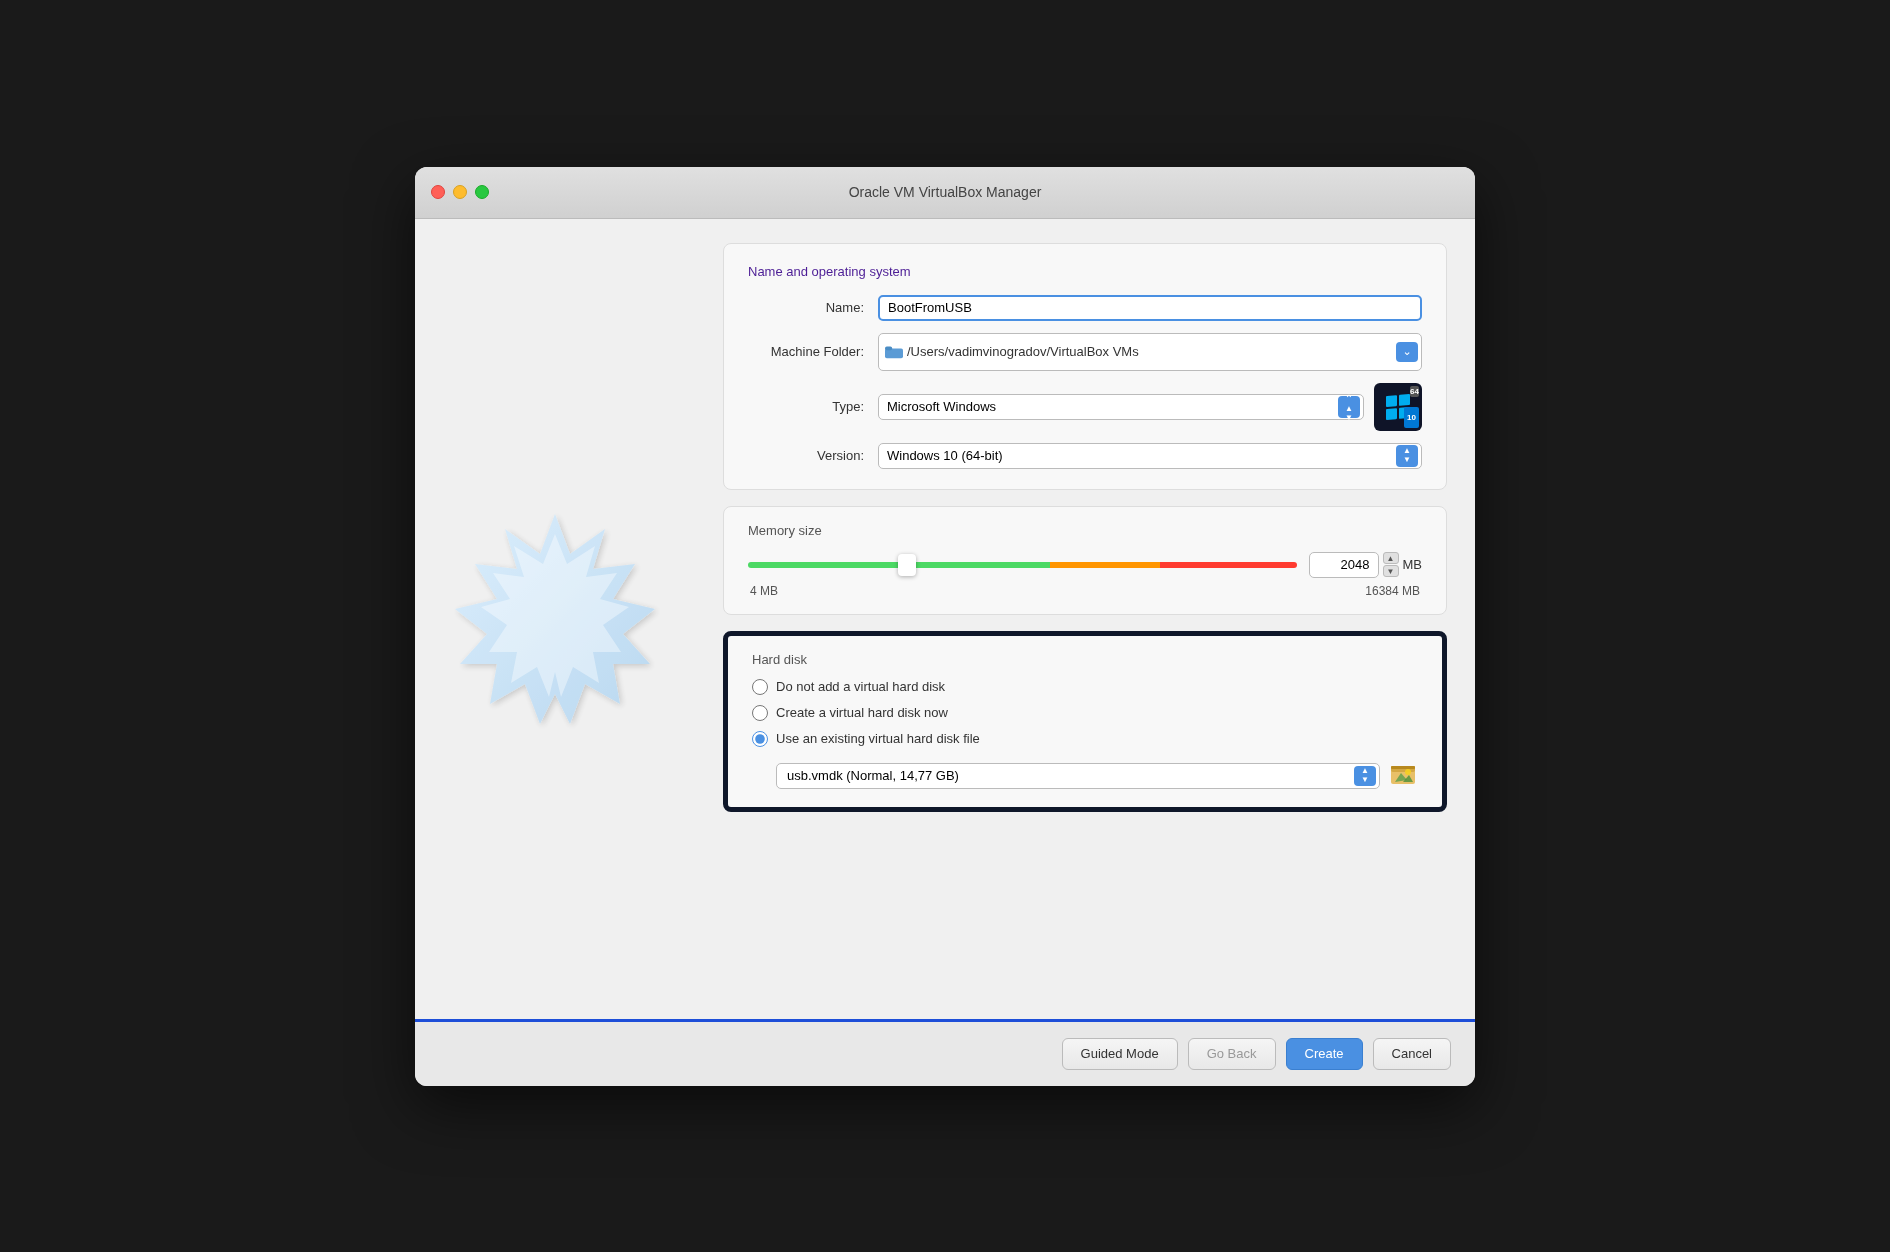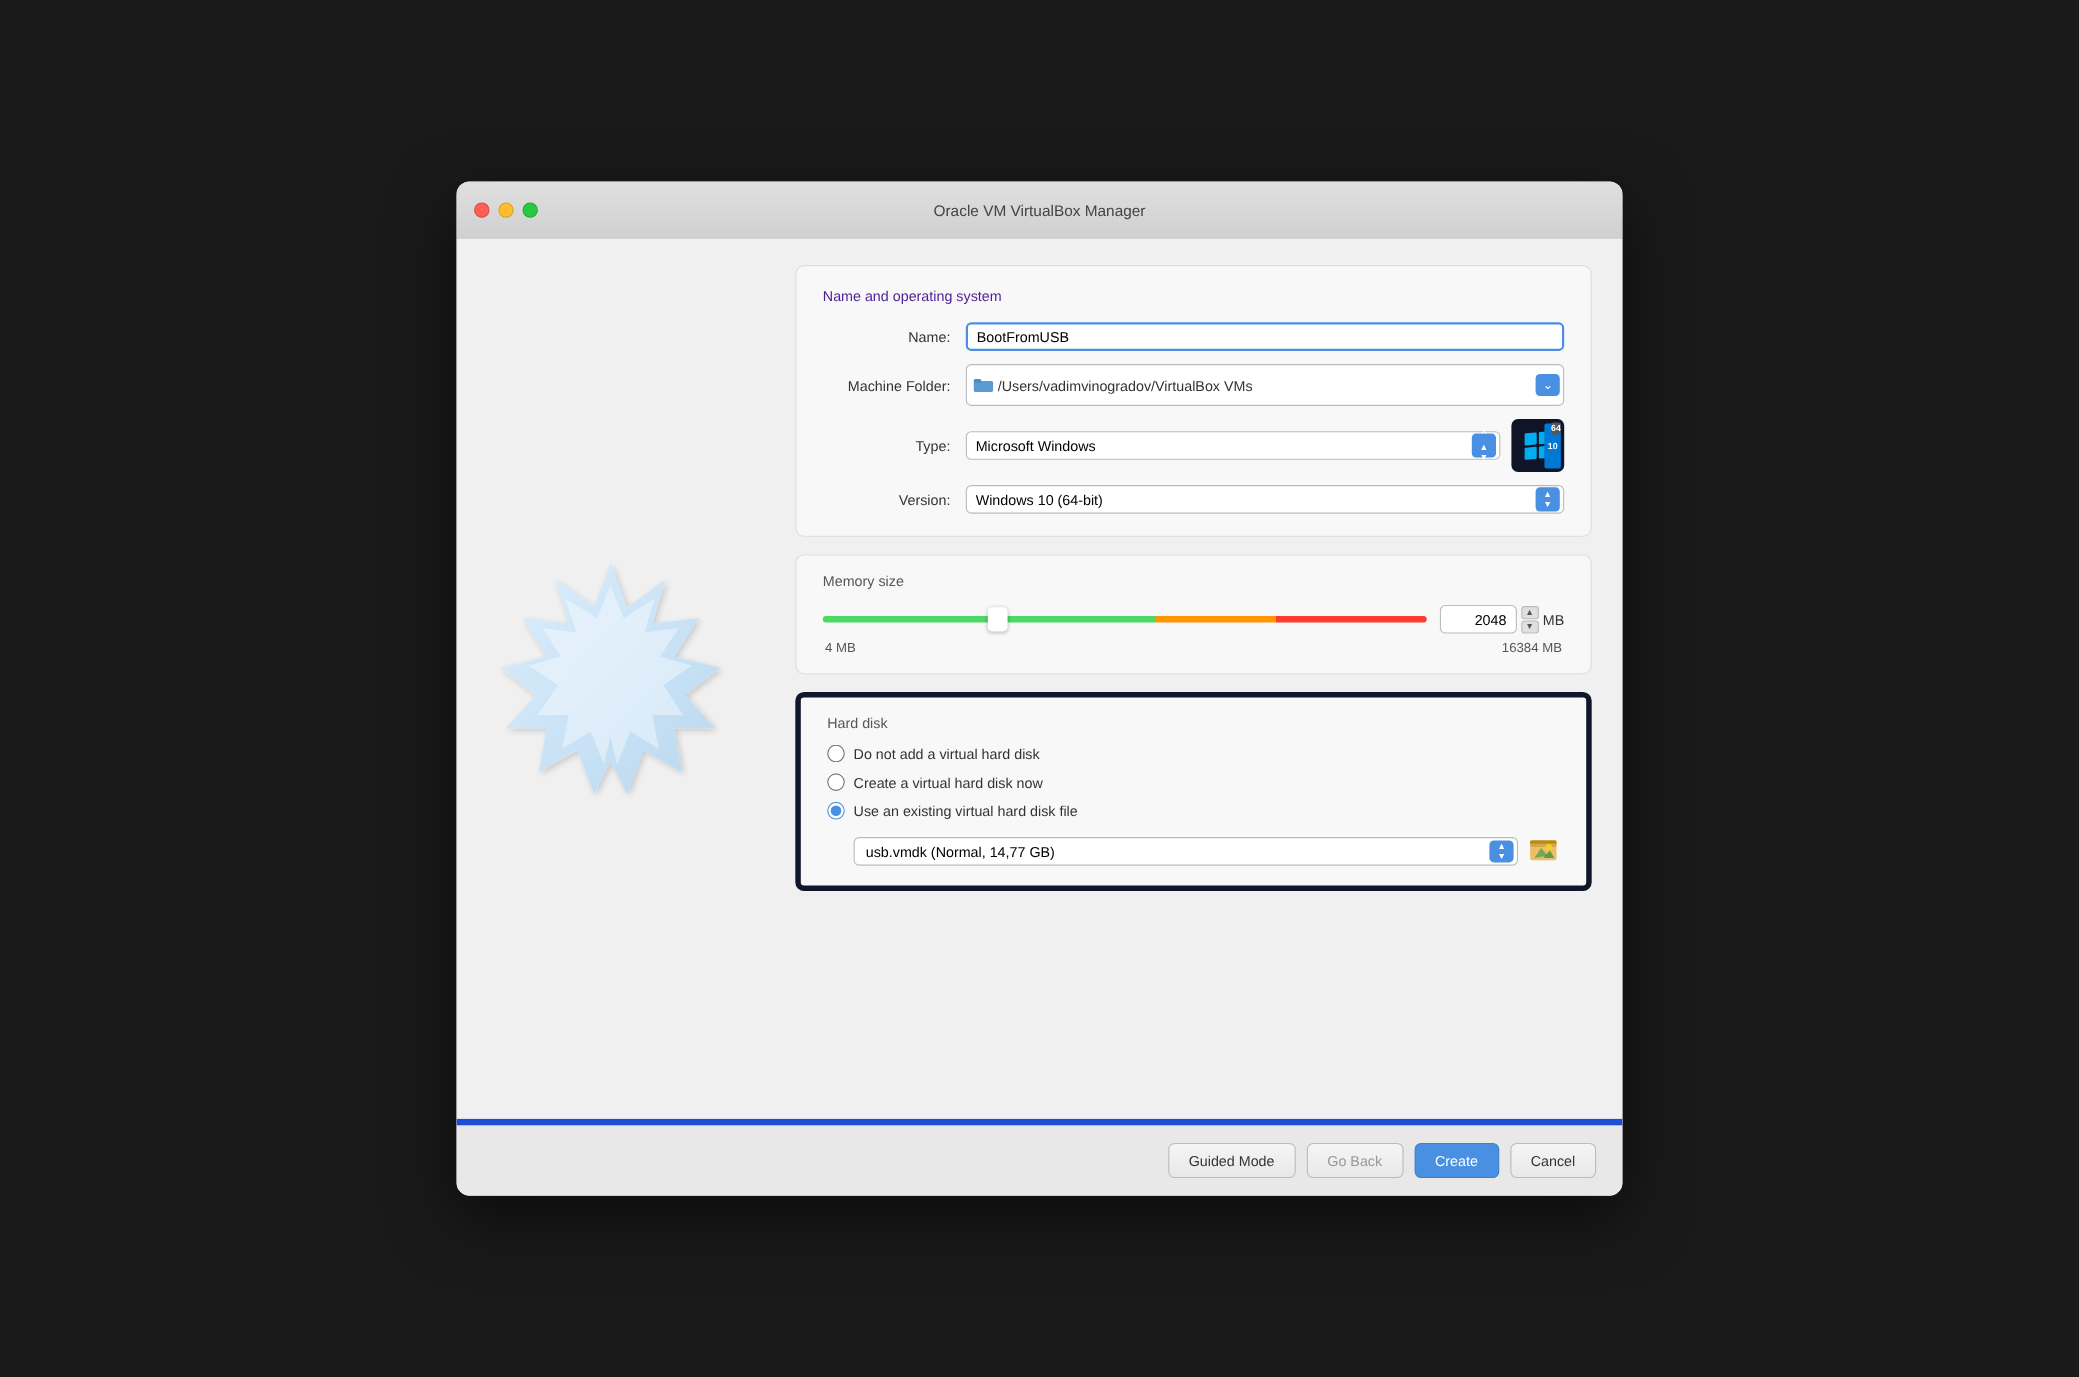--- a/index.html
+++ b/index.html
@@ -405,21 +405,21 @@
       border: none;
       cursor: pointer;
       display: flex;
       align-items: center;
       justify-content: center;
     }
 
     
     .bottom-bar {
       background: #e8e8e8;
-      border-top: 6px solid #1d4ed8;
+      border-top: 3px solid #1d4ed8;
       padding: 16px 24px;
       display: flex;
       justify-content: flex-end;
       gap: 10px;
       align-items: center;
     }
 
     .btn {
       height: 32px;
       padding: 0 18px;
@@ -544,21 +544,21 @@
             </div>
           </div>
 
           <div class="win10-icon" style="margin-left:10px; width:48px;height:48px;background:#0f1428;border-radius:6px;position:relative;overflow:hidden;display:flex;align-items:center;justify-content:center;">
             <div style="display:grid;grid-template-columns:1fr 1fr;gap:2px;width:24px;height:24px;transform:skewY(-5deg);">
               <div style="background:#00adef;border-radius:1px;"></div>
               <div style="background:#00adef;border-radius:1px;"></div>
               <div style="background:#00adef;border-radius:1px;"></div>
               <div style="background:#00adef;border-radius:1px;"></div>
             </div>
-            <div style="position:absolute;bottom:3px;right:3px;background:#0078d4;color:white;font-size:8px;padding:16px 3px;border-radius:2px;font-weight:bold;">10</div>
+            <div style="position:absolute;bottom:3px;right:3px;background:#0078d4;color:white;font-size:8px;padding:6px 3px;border-radius:2px;font-weight:bold;">10</div>
             <div style="position:absolute;top:3px;right:3px;background:#555;color:white;font-size:8px;padding:1px 0;border-radius:2px;font-weight:bold;">64</div>
           </div>
         </div>
 
         <div class="form-row">
           <label class="form-label">Version:</label>
           <div class="select-wrapper" style="position:relative;">
             <select class="form-select">
               <option>Windows 10 (64-bit)</option>
             </select>

